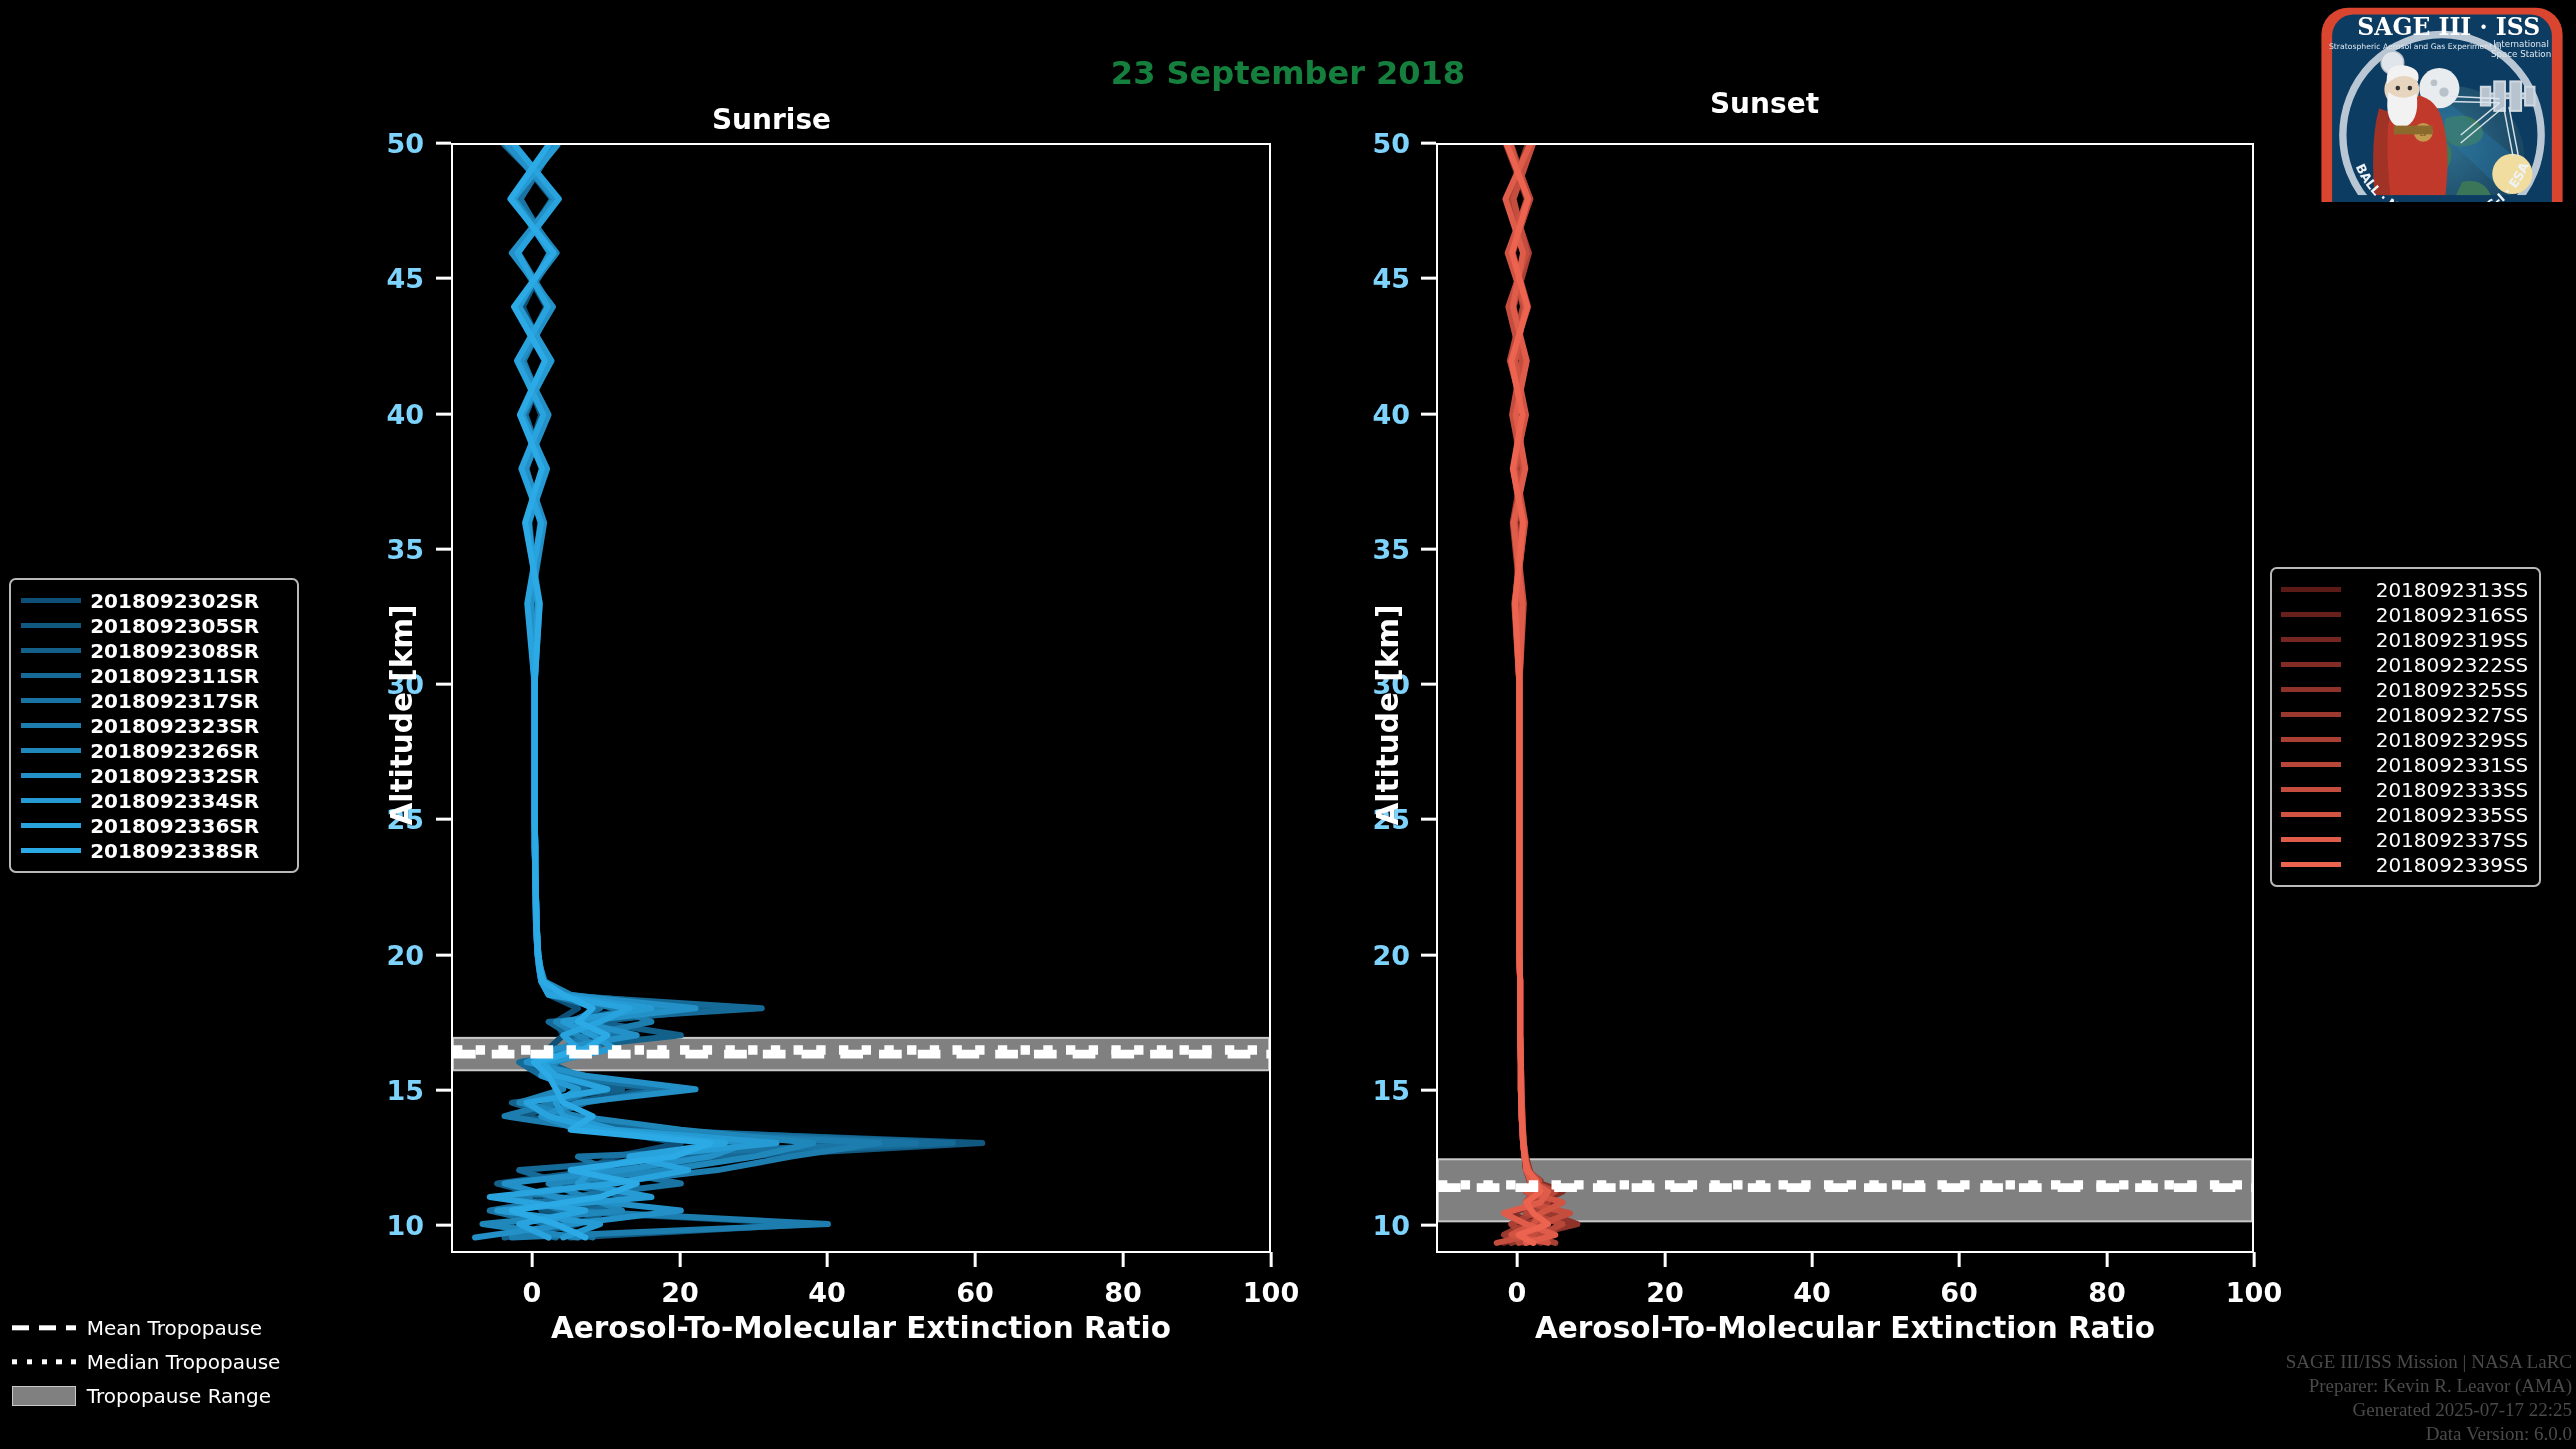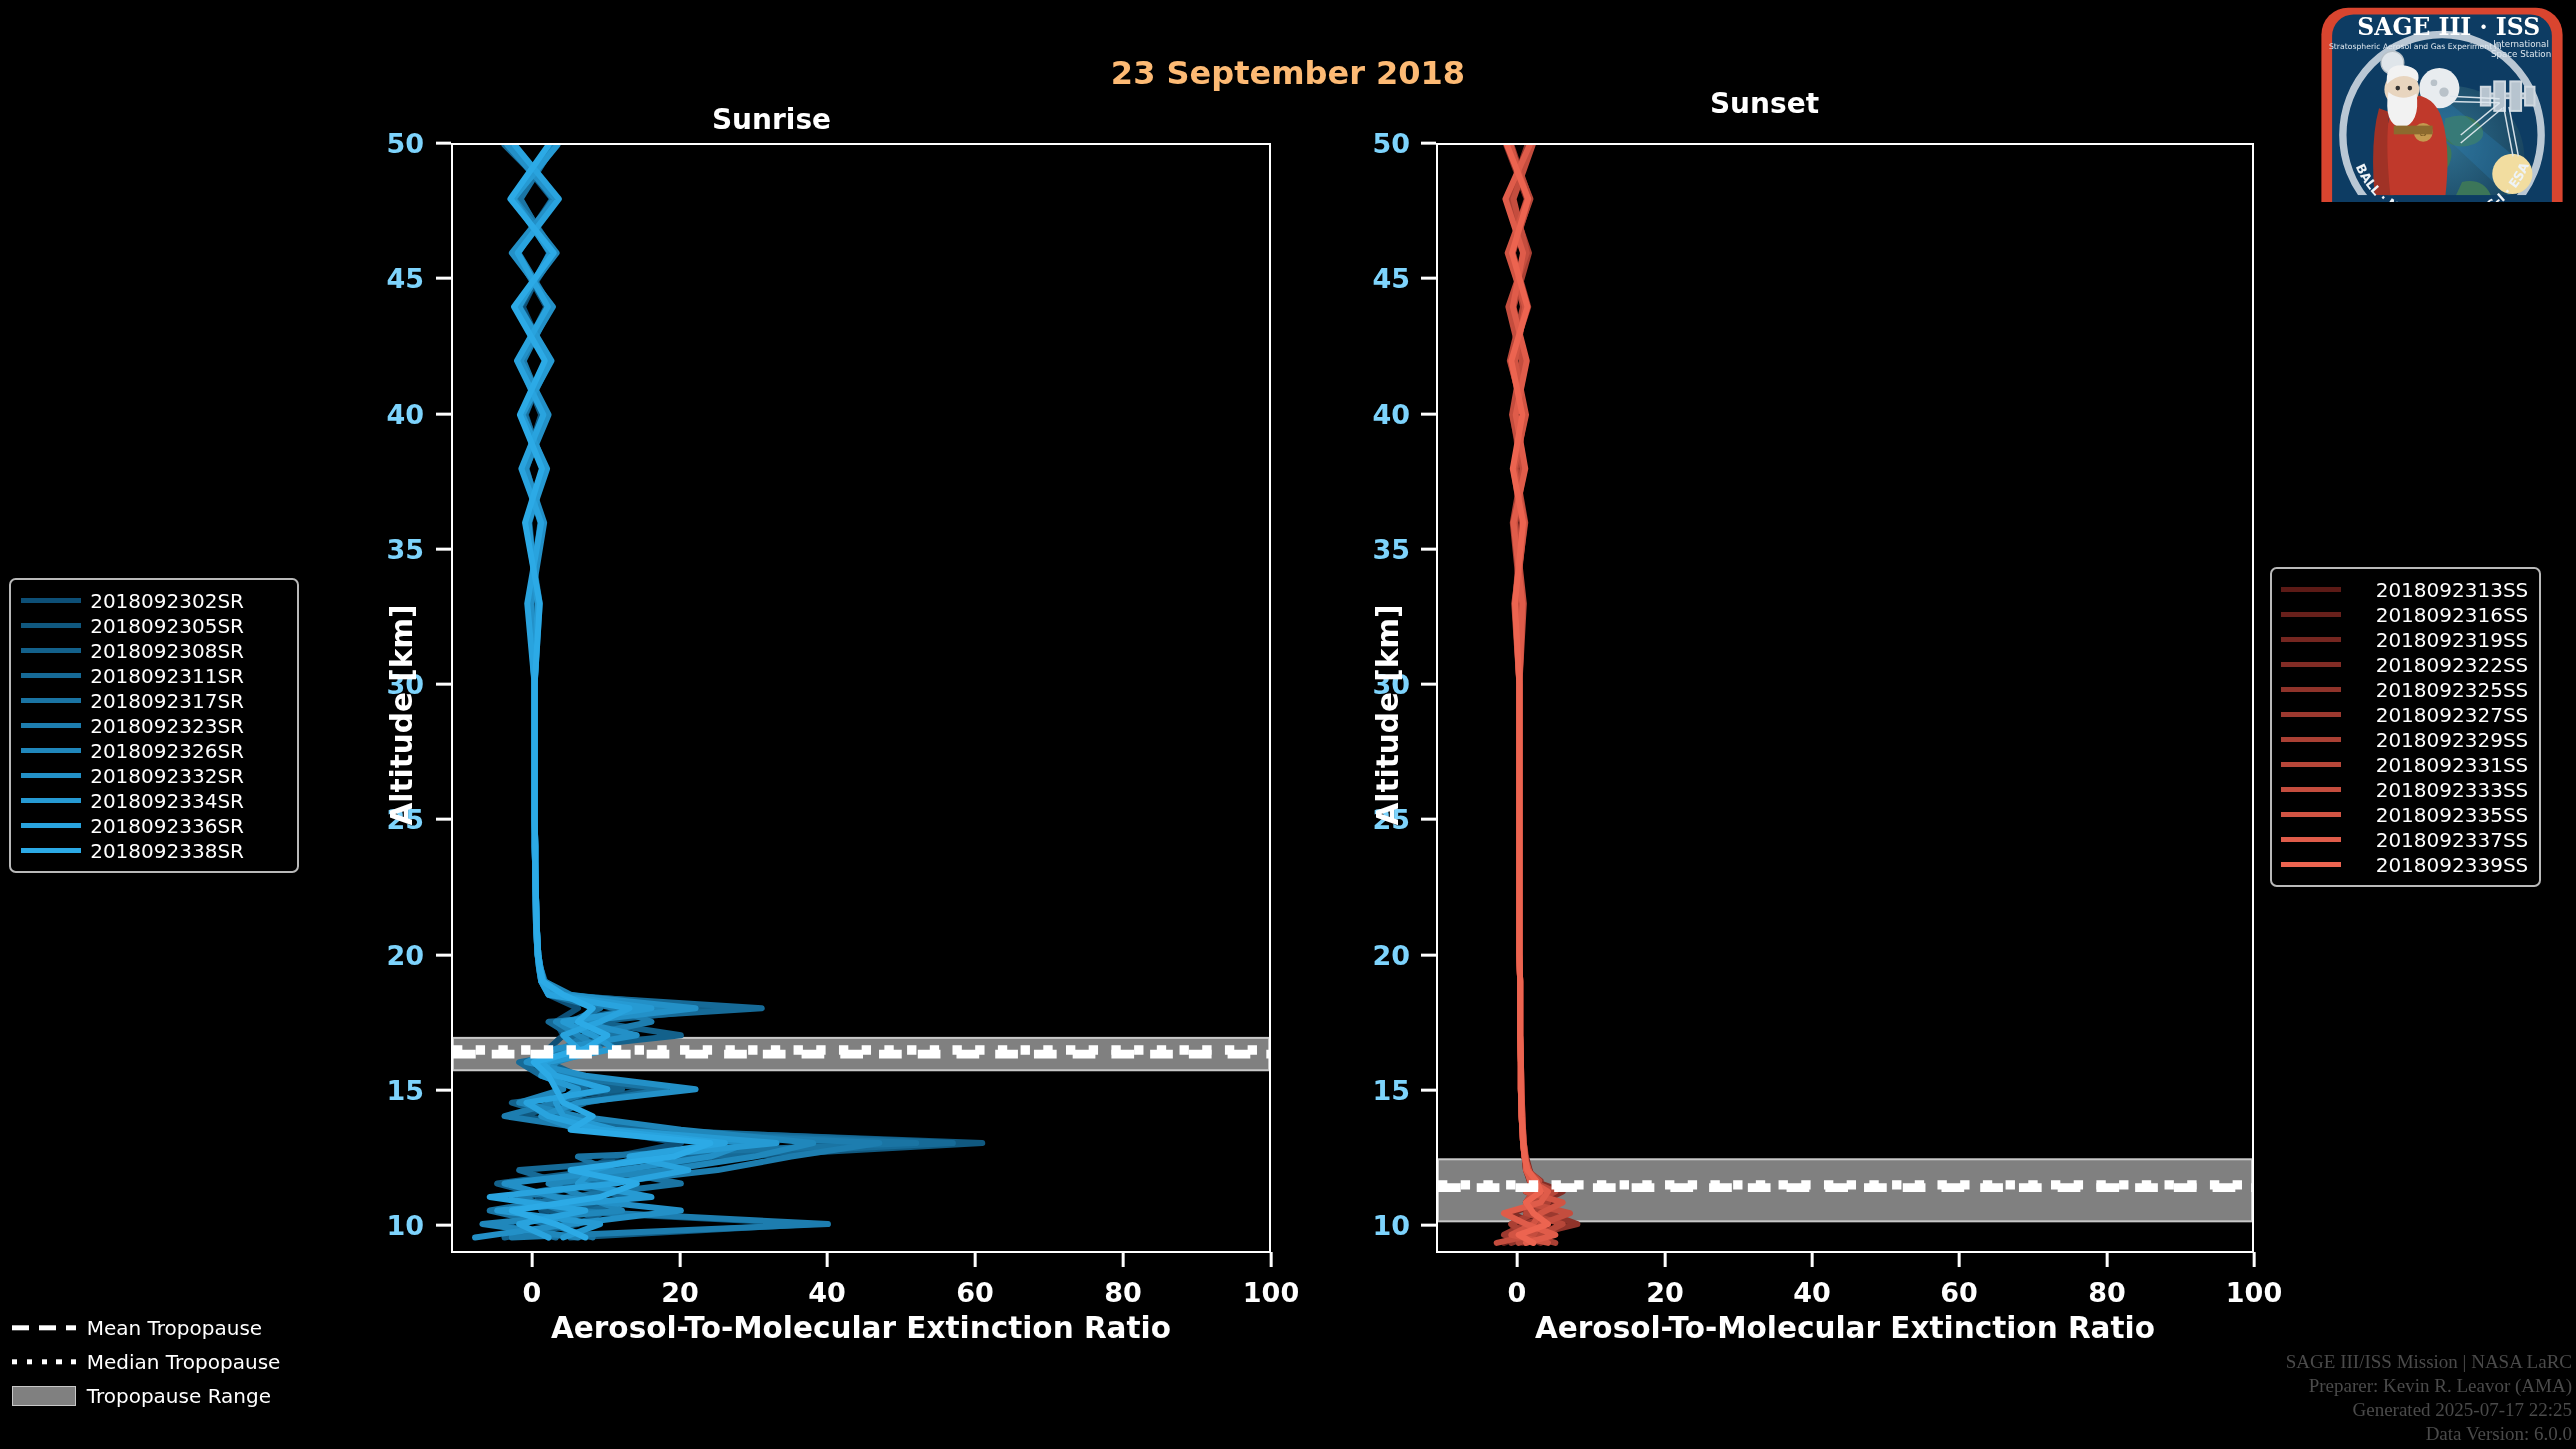--- a/index.html
+++ b/index.html
@@ -13,21 +13,21 @@
 
   .ttl {
     position: absolute; left: 0; right: 0; top: 6.7px;
     text-align: center; color: #fff;
     font-family: "DejaVu Sans", sans-serif;
     font-weight: bold; font-size: 39px; letter-spacing: -0.3px;
     text-shadow: 1.3px 1.3px 0 rgba(255,255,255,0.25);
   }
   .subttl {
     position: absolute; left: 0; right: 0; top: 54px;
-    text-align: center; color: #fdba74;
+    text-align: center; color: #15803d;
     font-weight: bold; font-size: 32px;
   }
   .panel-ttl {
     position: absolute; color: #fff; font-weight: bold; font-size: 28px;
     text-align: center;
   }
 
   
   .frame {
     position: absolute;
@@ -288,21 +288,21 @@
       <div class="xtickmark" style="left: 1959px; top: 1252px;"></div>
       <div class="xtick" style="left: 1959px; top: 1277px;">60</div>
       <div class="xtickmark" style="left: 2107px; top: 1252px;"></div>
       <div class="xtick" style="left: 2107px; top: 1277px;">80</div>
       <div class="xtickmark" style="left: 2254px; top: 1252px;"></div>
       <div class="xtick" style="left: 2254px; top: 1277px;">100</div>
     </div>
   <div class="ylabel" id="ylab-right" style="left:1254px;top:698px;width:268px;text-align:center;">Altitude [km]</div>
   <div class="xlabel" id="xlab-right" style="left:1436px;top:1311px;width:818px;">Aerosol-To-Molecular Extinction Ratio</div>
 
-  <div class="legend legend-left" id="legend-left" style="left:9.4px;top:578px;width:290px;">
+  <div class="legend legend-left" id="legend-left" style="left:9.4px;top:578px;width:290px;font-weight:bold;">
       <div class="legend-row">
         <div class="legend-swatch" style="background: rgb(13, 79, 118);"></div>
         <div class="legend-text">2018092302SR</div>
       </div>
       <div class="legend-row">
         <div class="legend-swatch" style="background: rgb(16, 88, 127);"></div>
         <div class="legend-text">2018092305SR</div>
       </div>
       <div class="legend-row">
         <div class="legend-swatch" style="background: rgb(19, 97, 139);"></div>

